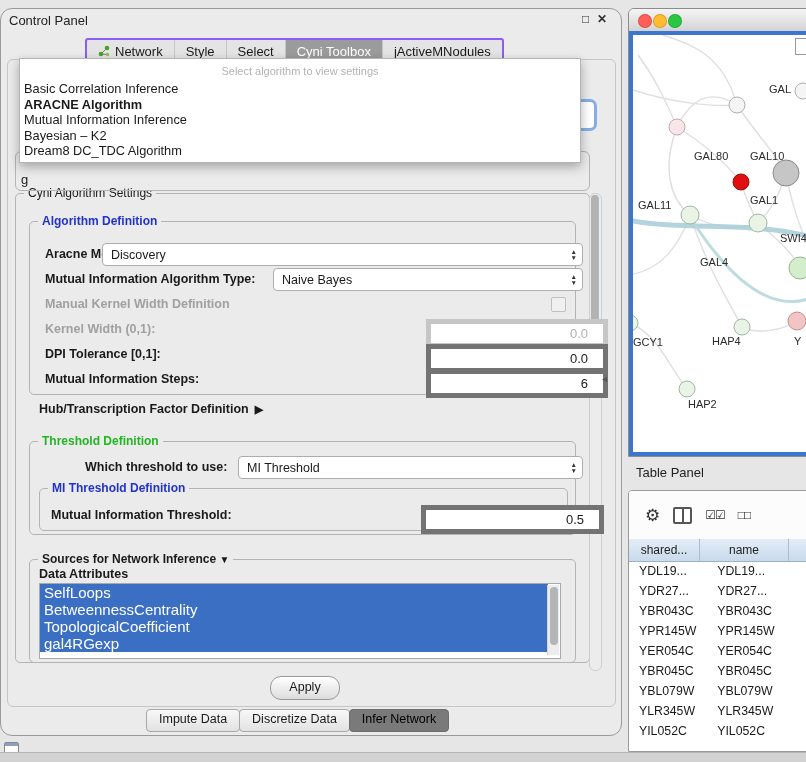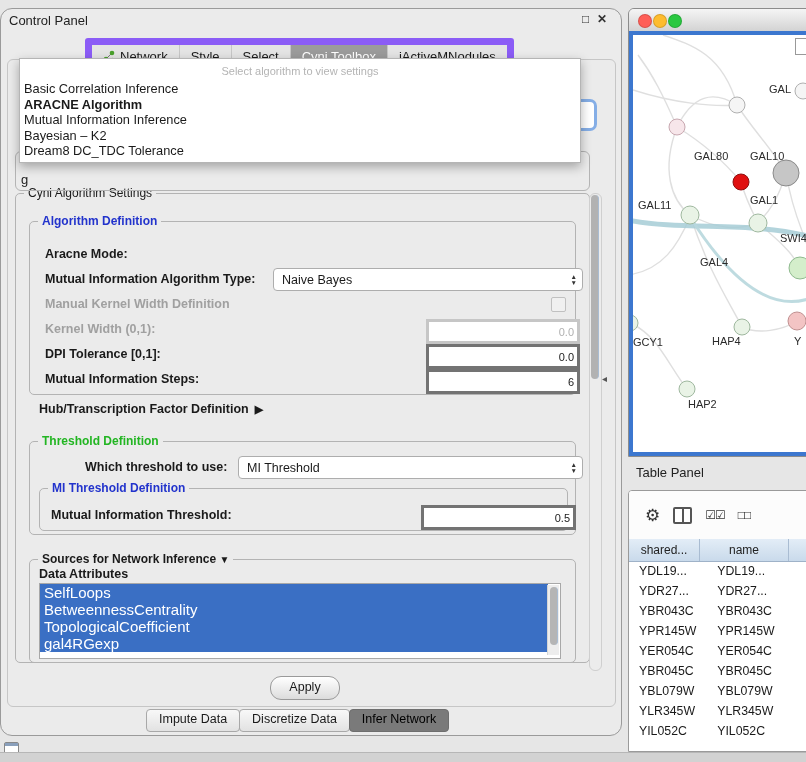--- a/index.html
+++ b/index.html
@@ -3,21 +3,21 @@
 <meta charset="utf-8">
 <style>
   html,body{margin:0;padding:0;}
   body{font-family:"Liberation Sans",sans-serif;background:#e9e9e9;}
   .screen{position:relative;width:806px;height:762px;background:#e6e6e6;overflow:hidden;font-size:13px;color:#1a1a1a;}
 
   
   .cp-window{position:absolute;left:0;top:8px;width:620px;height:726px;background:#ebebeb;border:1px solid #9a9a9a;border-radius:12px;}
   .cp-title{position:absolute;left:8px;top:4px;font-size:13px;color:#222;}
   .win-ico{position:absolute;top:3px;font-size:12px;color:#333;font-weight:bold;cursor:default;}
-  .tabstrip{position:absolute;left:84px;top:29px;height:22px;display:flex;border:7px solid #8b5cf6;border-radius:3px;background:#e4e4e4;overflow:hidden;}
+  .tabstrip{position:absolute;left:84px;top:29px;height:22px;display:flex;border:2px solid #8b5cf6;border-radius:3px;background:#e4e4e4;overflow:hidden;}
   .tab{display:flex;align-items:center;padding:0 11px;font-size:13px;border-left:1px solid #c6c6c6;white-space:nowrap;}
   .tab:first-child{border-left:none;}
   .tab.sel{background:var(--tab-selected-bg,#9b9b9b);color:#fff;}
   .tab .ticon{margin-right:5px;display:inline-flex;}
 
   .content-panel{position:absolute;left:6px;top:50px;width:607px;height:646px;border:1px solid #c6c6c6;border-radius:6px;background:#ebebeb;}
 
   
   .frag-group{position:absolute;left:14px;top:142px;width:573px;height:38px;border:1px solid #b4b4b4;border-radius:6px;z-index:1;}
   .frag-g{position:absolute;left:5px;bottom:3px;font-size:13px;color:#222;}
@@ -32,21 +32,21 @@
   
   .grp{position:absolute;border:1px solid #b3b3b3;border-radius:5px;}
   .grp>.gt{position:absolute;top:-8px;left:8px;background:#ebebeb;padding:0 4px;font-size:12px;white-space:nowrap;}
   .tblue{color:var(--title-blue,#2233cc);font-weight:600;}
   .tgreen{color:var(--title-green,#22b522);font-weight:600;}
 
   .lbl{position:absolute;font-size:12.5px;font-weight:bold;white-space:nowrap;}
   .lbl.dis{color:#a0a0a0;}
   .combo{position:absolute;background:#fff;border:1px solid #adadad;border-radius:4px;display:flex;align-items:center;padding:0 5px 0 8px;font-size:12.5px;height:21px;}
   .combo .sp{margin-left:auto;display:flex;flex-direction:column;font-size:6.5px;line-height:5.5px;color:#333;}
-  .field{position:absolute;background:#fff;border:3px solid #737373;height:19px;font-size:11px;display:flex;align-items:center;justify-content:flex-end;padding:0 3px;}
+  .field{position:absolute;background:#fff;border:5px solid #737373;height:19px;font-size:13px;display:flex;align-items:center;justify-content:flex-end;padding:0 15px;}
   .field.dis{border-color:#c6c6c6;color:#b0b0b0;}
   .chk{position:absolute;width:13px;height:13px;border:1px solid #c0c0c0;background:#f0f0f0;border-radius:2px;}
 
   .disc{position:absolute;font-size:12.5px;font-weight:bold;white-space:nowrap;}
   .disc .tri{font-size:11px;margin-left:6px;}
 
   .attr-list{position:absolute;left:38px;top:574px;width:520px;height:74px;background:#fff;border:1px solid #a8a8a8;overflow:hidden;}
   .attr-item{height:17px;line-height:17px;padding-left:4px;margin-right:12px;background:var(--selection-blue,#3a6fc4);color:#fff;font-size:15px;}
   .list-sb{position:absolute;right:1px;top:1px;width:11px;height:70px;background:#ededed;border-left:1px solid #d5d5d5;}
   .list-sb .th{position:absolute;left:2px;top:2px;width:7px;height:58px;background:#b5b5b5;border-radius:4px;}
@@ -130,36 +130,43 @@
       <span class="frag-g">g</span>
     </div>
     <div class="frag-ring"></div>
 
     <div class="popup">
       <div class="ph">Select algorithm to view settings</div>
       <div class="it">Basic Correlation Inference</div>
       <div class="it b">ARACNE Algorithm</div>
       <div class="it">Mutual Information Inference</div>
       <div class="it">Bayesian – K2</div>
-      <div class="it">Dream8 DC_TDC Tolerance</div>
+      <div class="it">Dream8 DC_TDC Algorithm</div>
     </div>
 
     <div class="grp" style="left:14px;top:184px;width:573px;height:468px;">
       <span class="gt">Cyni Algorithm Settings</span>
     </div>
 
     <div class="vscroll">
         <div class="th"></div>
       </div>
 
     <div class="grp" style="left:28px;top:212px;width:545px;height:172px;">
       <span class="gt tblue">Algorithm Definition</span>
     </div>
 
     <span class="lbl" style="left:44px;top:238px;">Aracne Mode:</span>
+    <div class="combo" style="left:101px;top:234px;width:466px;">
+      <span>Discovery</span>
+      <span class="sp">
+          <span>▲</span>
+          <span>▼</span>
+        </span>
+    </div>
 
     <span class="lbl" style="left:44px;top:263px;">Mutual Information Algorithm Type:</span>
     <div class="combo" style="left:272px;top:259px;width:295px;">
       <span>Naive Bayes</span>
       <span class="sp">
           <span>▲</span>
           <span>▼</span>
         </span>
     </div>
 

